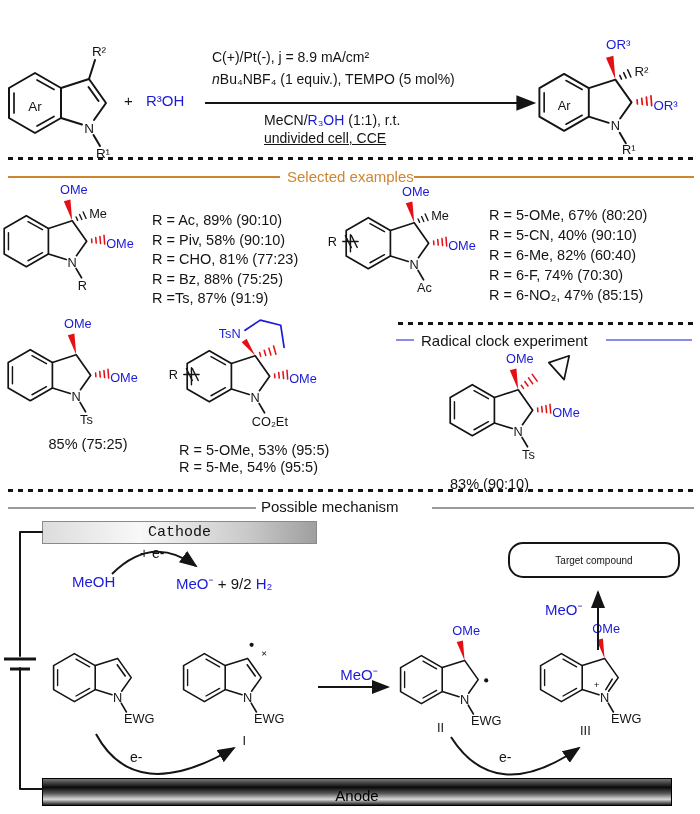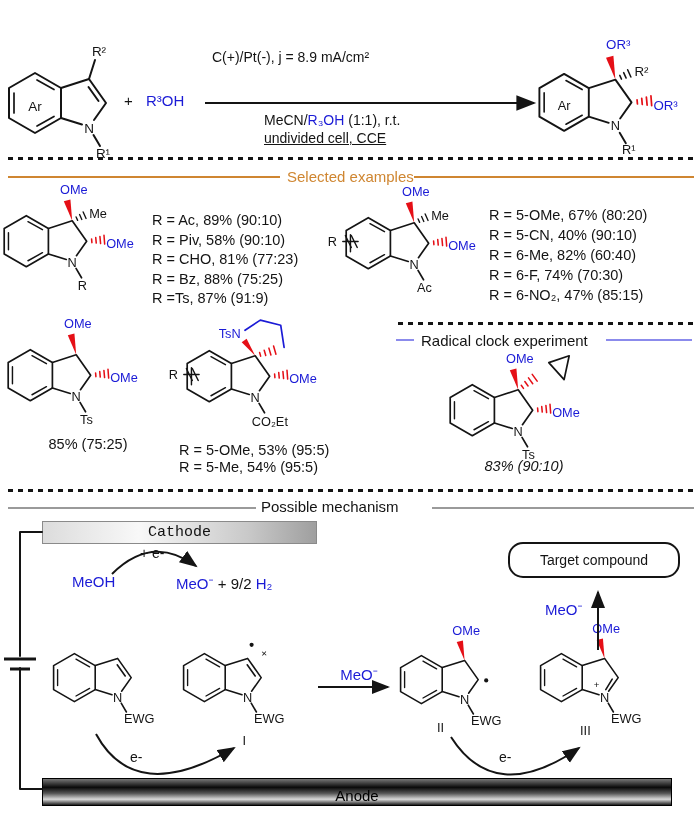--- a/index.html
+++ b/index.html
@@ -25,39 +25,40 @@
   .hl-lav{background:var(--lav);}
   .listblock div{white-space:nowrap;}
   
   .cathode{background:linear-gradient(90deg,#dcdcdc 0%,#f8f8f8 35%,#c9c9c9 75%,#9f9f9f 100%);
            border:1px solid #8a8a8a;display:flex;align-items:center;justify-content:center;
            font-size:15px;color:#111;}
   .anode{background:linear-gradient(180deg,#777 0%,#0a0a0a 32%,#555 55%,#d9d9d9 78%,#1c1c1c 100%);
          border:1px solid #000;display:flex;align-items:flex-end;justify-content:center;
          font-size:15px;color:#000;padding-bottom:1px;box-sizing:border-box;}
   .targetbox{border:2px solid var(--ink);border-radius:15px;display:flex;align-items:center;
-             justify-content:center;font-size:14px;background:#fff;}
+             justify-content:center;font-size:10px;background:#fff;}
   
   svg{position:absolute;left:0;top:0;}
   .bk{stroke:var(--ink);stroke-width:2;fill:none;stroke-linejoin:round;stroke-linecap:round;}
   .reds{stroke:var(--red);stroke-width:1.8;fill:none;stroke-linecap:round;}
   .redf{fill:var(--red);stroke:none;}
   .blues{stroke:var(--blue);stroke-width:2;fill:none;stroke-linejoin:round;stroke-linecap:round;}
   .arr{stroke:var(--ink);stroke-width:2;fill:none;marker-end:url(#ah);}
   .plate{stroke:var(--ink);stroke-width:3;fill:none;}
   text{font-family:"Liberation Sans",sans-serif;fill:var(--ink);dominant-baseline:middle;}
   .f13{font-size:13.5px;} .f14{font-size:14px;} .f15{font-size:15px;} .f16{font-size:16px;} .f12{font-size:12px;}
   .tb{fill:var(--blue);}
 </style>
 </head>
 <body>
 
 <div id="page">
 
   <div class="abs t14" style="left:212px;top:49px;">C(+)/Pt(-), j = 8.9 mA/cm²</div>
+  <div class="abs t14" style="left:212px;top:71px;"><i>n</i><span>Bu₄NBF₄ (1 equiv.), TEMPO (5 mol%)</span></div>
   <div class="abs t14" style="left:264px;top:112px;"><span>MeCN/</span><span class="blue">R₃OH</span><span> (1:1), r.t.</span></div>
   <div class="abs t14" style="left:264px;top:130px;text-decoration:underline;">undivided cell, CCE</div>
   <div class="abs t15" style="left:124px;top:92px;">+</div>
   <div class="abs t15 blue" style="left:146px;top:92px;">R³OH</div>
 
   <div class="abs dash" style="left:8px;top:157px;width:686px;"></div>
   <div class="abs hline hl-orange" style="left:8px;top:176px;width:272px;"></div>
   <div class="abs t15 orange" style="left:287px;top:168px;">Selected examples</div>
   <div class="abs hline hl-orange" style="left:414px;top:176px;width:280px;"></div>
 
@@ -78,21 +79,21 @@
   <div class="abs t145" style="left:22px;top:436px;width:132px;text-align:center;">85% (75:25)</div>
   <div class="abs t145 listblock" style="left:179px;top:442px;line-height:16.5px;">
     <div>R = 5-OMe, 53% (95:5)</div>
     <div>R = 5-Me, 54% (95:5)</div>
   </div>
 
   <div class="abs dash" style="left:398px;top:322px;width:296px;"></div>
   <div class="abs hline hl-lav" style="left:396px;top:339px;width:18px;"></div>
   <div class="abs t15" style="left:421px;top:332px;">Radical clock experiment</div>
   <div class="abs hline hl-lav" style="left:606px;top:339px;width:86px;"></div>
-  <div class="abs t145" style="left:450px;top:458px;width:148px;text-align:center;font-style:italic;">83% (90:10)</div>
+  <div class="abs t145" style="left:450px;top:476px;width:148px;text-align:left;">83% (90:10)</div>
 
   <div class="abs dash" style="left:8px;top:489px;width:686px;"></div>
   <div class="abs hline hl-gray" style="left:8px;top:507px;width:248px;"></div>
   <div class="abs t15" style="left:261px;top:498px;">Possible mechanism</div>
   <div class="abs hline hl-gray" style="left:432px;top:507px;width:262px;"></div>
 
   <div class="abs cathode" style="left:42px;top:521px;width:273px;height:21px;font-family:Liberation Mono, monospace;">
       <span>Cathode</span>
     </div>
   <div class="abs anode" style="left:42px;top:778px;width:630px;height:28px;">

